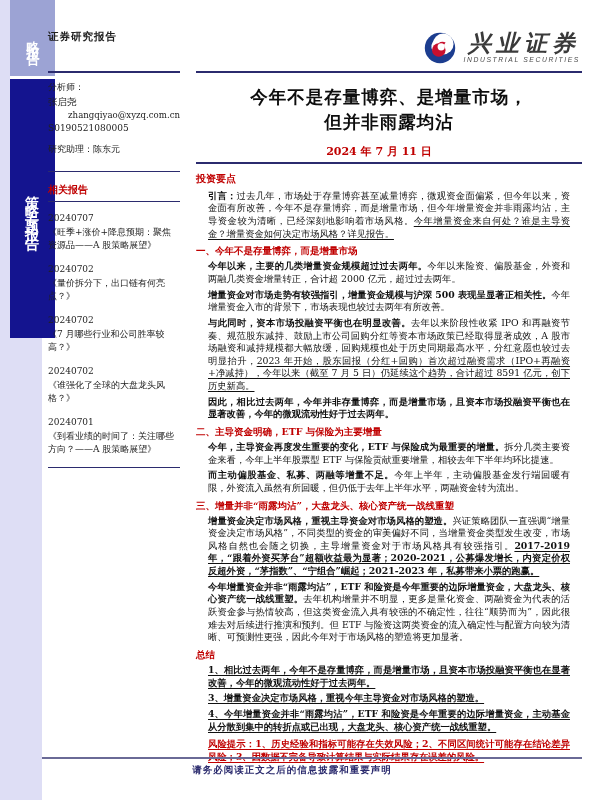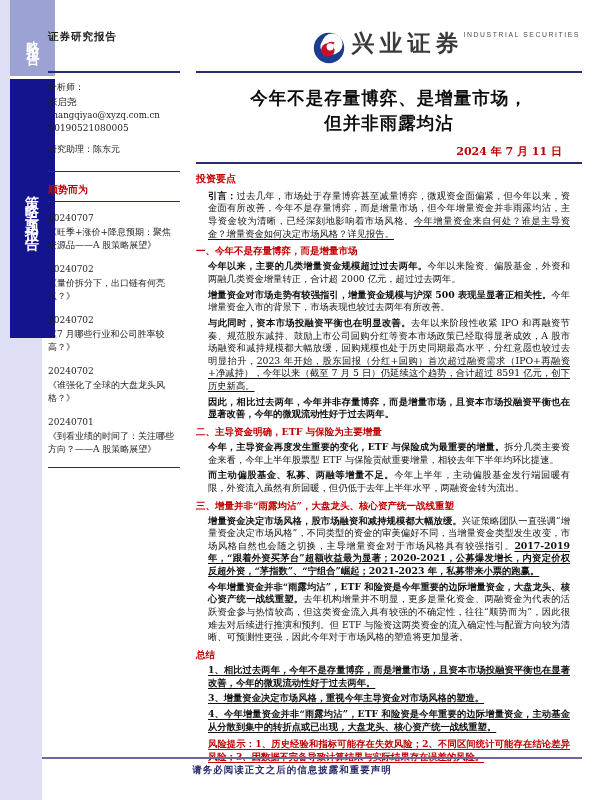--- a/index.html
+++ b/index.html
@@ -11,42 +11,42 @@
   .side-wide{position:absolute;left:0;top:338px;width:42px;height:462px;background:#dedef5;}
   .tab{position:absolute;left:10px;width:45px;color:#fff;writing-mode:vertical-rl;text-orientation:upright;
        font-weight:bold;display:flex;align-items:center;justify-content:center;}
   .tab-top{top:0;height:76px;background:#9ca3d4;font-size:13px;letter-spacing:5px;}
   .tab-main{top:79px;height:259px;background:#14148f;font-size:14px;letter-spacing:8px;}
 
   
   .kicker{position:absolute;left:48px;top:30px;font-weight:bold;font-size:10.5px;color:#222;letter-spacing:1px;}
   .logo{position:absolute;top:30px;right:20px;display:flex;align-items:flex-start;}
   .logo svg{width:32px;height:32px;margin-right:7px;margin-top:2px;}
-  .logo-text{display:flex;flex-direction:row;align-items:flex-start;}
+  .logo-text{display:flex;flex-direction:column;align-items:flex-end;font-style:italic;}
   .logo-cn{font-size:23px;font-weight:bold;color:#3a3a3a;letter-spacing:5px;line-height:1.1;font-family:"DejaVu Serif",serif;}
   .logo-en{font-size:6.8px;letter-spacing:1.6px;color:#4a4a4a;margin-top:1px;font-family:"Liberation Sans",sans-serif;}
 
   
   .leftcol{position:absolute;left:48px;top:71px;width:132px;border-top:2px solid #2b2b6e;
            font-size:9px;line-height:1.5;color:#222;}
   .leftcol .block{margin-top:8px;}
   .an-name{font-size:9.5px;}
-  .an-email{font-size:8.6px;word-break:break-all;color:#222;}
+  .an-email{font-size:8.6px;word-break:break-all;color:#222;text-align:right;}
   .lc-line{border-top:1.6px solid #2b2b6e;margin-top:14px;}
   .rel-head{color:#c00000;font-weight:bold;font-size:10px;margin:10px 0 4px;}
   .rel-underline{border-top:1px solid #2b2b6e;margin-bottom:10px;}
   .rel-item{margin-bottom:11px;font-size:9px;line-height:1.45;}
   .rel-date{margin-bottom:1px;}
   .rel-title{color:#222;}
   .lc-end{border-top:1.6px solid #2b2b6e;margin-top:6px;}
 
   
   .maincol{position:absolute;left:196px;top:71px;width:386px;border-top:2px solid #2b2b6e;}
-  .title{margin-top:13px;text-align:center;font-weight:bold;font-size:17.5px;line-height:1.45;color:#0d0d0d;letter-spacing:1px;}
-  .date{margin:7px 20px 3px 0;text-align:right;color:#c00000;font-weight:bold;font-size:11px;}
+  .title{margin-top:13px;text-align:center;font-weight:bold;font-size:17.5px;line-height:1.45;color:#0d0d0d;letter-spacing:1px;font-family:Liberation Mono, monospace;}
+  .date{margin:7px 20px 3px 0;text-align:center;color:#c00000;font-weight:bold;font-size:11px;}
   .rule{border-top:2px solid #2b2b6e;}
   .kp{color:#c00000;font-weight:bold;font-size:10px;margin:8px 0 4px;}
   .bodytext p{font-size:9.3px;line-height:1.36;text-align:justify;margin:0 12px 3px;}
   .lead{font-weight:bold;}
   .ul{text-decoration:underline;text-underline-offset:2px;}
   .h-red{color:#c00000;font-weight:bold;font-size:9.5px;margin:5px 0 2px;}
   .concl{font-weight:bold;text-decoration:underline;text-underline-offset:2px;}
   .risk{color:#c00000;font-weight:bold;text-decoration:underline;text-underline-offset:2px;margin-top:5px !important;}
 
   
@@ -88,21 +88,21 @@
   <div class="leftcol">
     <div class="block">
       <div>分析师：</div>
       <div class="an-name">张启尧</div>
       <div class="an-email">zhangqiyao@xyzq.com.cn</div>
       <div>S0190521080005</div>
     </div>
     <div class="block">研究助理：陈东元</div>
 
     <div class="lc-line"></div>
-    <div class="rel-head">顺势而为</div>
+    <div class="rel-head">相关报告</div>
     <div class="rel-underline"></div>
 
     <div class="rel-item">
       <div class="rel-date">20240707</div>
       <div class="rel-title">《旺季+涨价+降息预期：聚焦资源品——A 股策略展望》</div>
     </div>
     <div class="rel-item">
       <div class="rel-date">20240702</div>
       <div class="rel-title">《量价拆分下，出口链有何亮点？》</div>
     </div>
@@ -138,21 +138,21 @@
       <p><span class="lead">今年以来，主要的几类增量资金规模超过过去两年。</span><span>今年以来险资、偏股基金，外资和两融几类资金增量转正，合计超 2000 亿元，超过过去两年。</span></p>
       <p><span class="lead">增量资金对市场走势有较强指引，增量资金规模与沪深 500 表现呈显著正相关性。</span><span>今年增量资金入市的背景下，市场表现也较过去两年有所改善。</span></p>
       <p><span class="lead">与此同时，资本市场投融资平衡也在明显改善。</span><span>去年以来阶段性收紧 IPO 和再融资节奏、规范股东减持、鼓励上市公司回购分红等资本市场政策已经取得显著成效，A 股市场融资和减持规模都大幅放缓，回购规模也处于历史同期最高水平，分红意愿也较过去明显抬升，</span><span class="ul">2023 年开始，股东回报（分红+回购）首次超过融资需求（IPO+再融资+净减持），今年以来（截至 7 月 5 日）仍延续这个趋势，合计超过 8591 亿元，创下历史新高。</span></p>
       <p><span class="lead">因此，相比过去两年，今年并非存量博弈，而是增量市场，且资本市场投融资平衡也在显著改善，今年的微观流动性好于过去两年。</span></p>
 
       <div class="h-red">二、主导资金明确，ETF 与保险为主要增量</div>
       <p><span class="lead">今年，主导资金再度发生重要的变化，ETF 与保险成为最重要的增量。</span><span>拆分几类主要资金来看，今年上半年股票型 ETF 与保险贡献重要增量，相较去年下半年均环比提速。</span></p>
       <p><span class="lead">而主动偏股基金、私募、两融等增量不足。</span><span>今年上半年，主动偏股基金发行端回暖有限，外资流入虽然有所回暖，但仍低于去年上半年水平，两融资金转为流出。</span></p>
 
       <div class="h-red">三、增量并非“雨露均沾”，大盘龙头、核心资产统一战线重塑</div>
-      <p><span class="lead">增量资金决定市场风格，股市场融资和减持规模都大幅放缓。</span><span>兴证策略团队一直强调“增量资金决定市场风格”，不同类型的资金的审美偏好不同，当增量资金类型发生改变，市场风格自然也会随之切换，主导增量资金对于市场风格具有较强指引。</span><span class="lead ul">2017-2019 年，“跟着外资买茅台”超额收益最为显著；2020-2021，公募爆发增长，内资定价权反超外资，“茅指数”、“宁组合”崛起；2021-2023 年，私募带来小票的跑赢。</span></p>
+      <p><span class="lead">增量资金决定市场风格，重视主导资金对市场风格的塑造。</span><span>兴证策略团队一直强调“增量资金决定市场风格”，不同类型的资金的审美偏好不同，当增量资金类型发生改变，市场风格自然也会随之切换，主导增量资金对于市场风格具有较强指引。</span><span class="lead ul">2017-2019 年，“跟着外资买茅台”超额收益最为显著；2020-2021，公募爆发增长，内资定价权反超外资，“茅指数”、“宁组合”崛起；2021-2023 年，私募带来小票的跑赢。</span></p>
       <p><span class="lead">今年增量资金并非“雨露均沾”，ETF 和险资是今年重要的边际增量资金，大盘龙头、核心资产统一战线重塑。</span><span>去年机构增量并不明显，更多是量化资金、两融资金为代表的活跃资金参与热情较高，但这类资金流入具有较强的不确定性，往往“顺势而为”，因此很难去对后续进行推演和预判。但 ETF 与险资这两类资金的流入确定性与配置方向较为清晰、可预测性更强，因此今年对于市场风格的塑造将更加显著。</span></p>
 
       <div class="h-red">总结</div>
       <p class="concl">1、相比过去两年，今年不是存量博弈，而是增量市场，且资本市场投融资平衡也在显著改善，今年的微观流动性好于过去两年。</p>
       <p class="concl">3、增量资金决定市场风格，重视今年主导资金对市场风格的塑造。</p>
       <p class="concl">4、今年增量资金并非“雨露均沾”，ETF 和险资是今年重要的边际增量资金，主动基金从分散到集中的转折点或已出现，大盘龙头、核心资产统一战线重塑。</p>
 
       <p class="risk">风险提示：1、历史经验和指标可能存在失效风险；2、不同区间统计可能存在结论差异风险；3、因数据不完备导致计算结果与实际结果存在误差的风险。</p>
     </div>
   </div>

